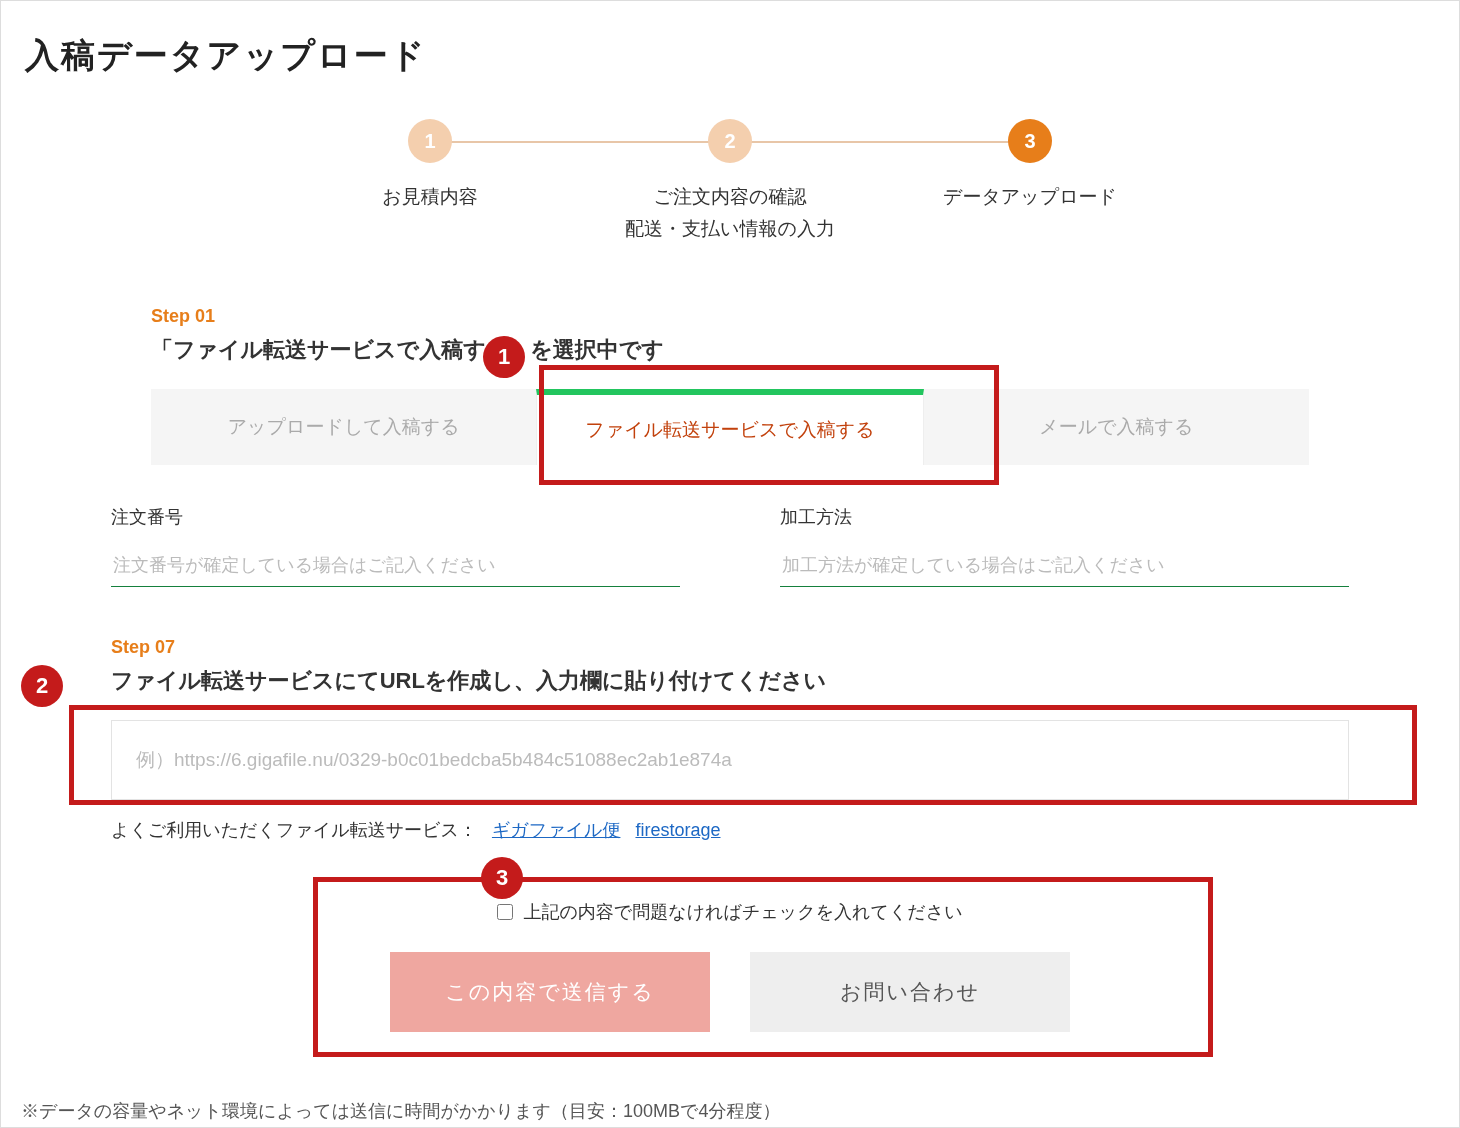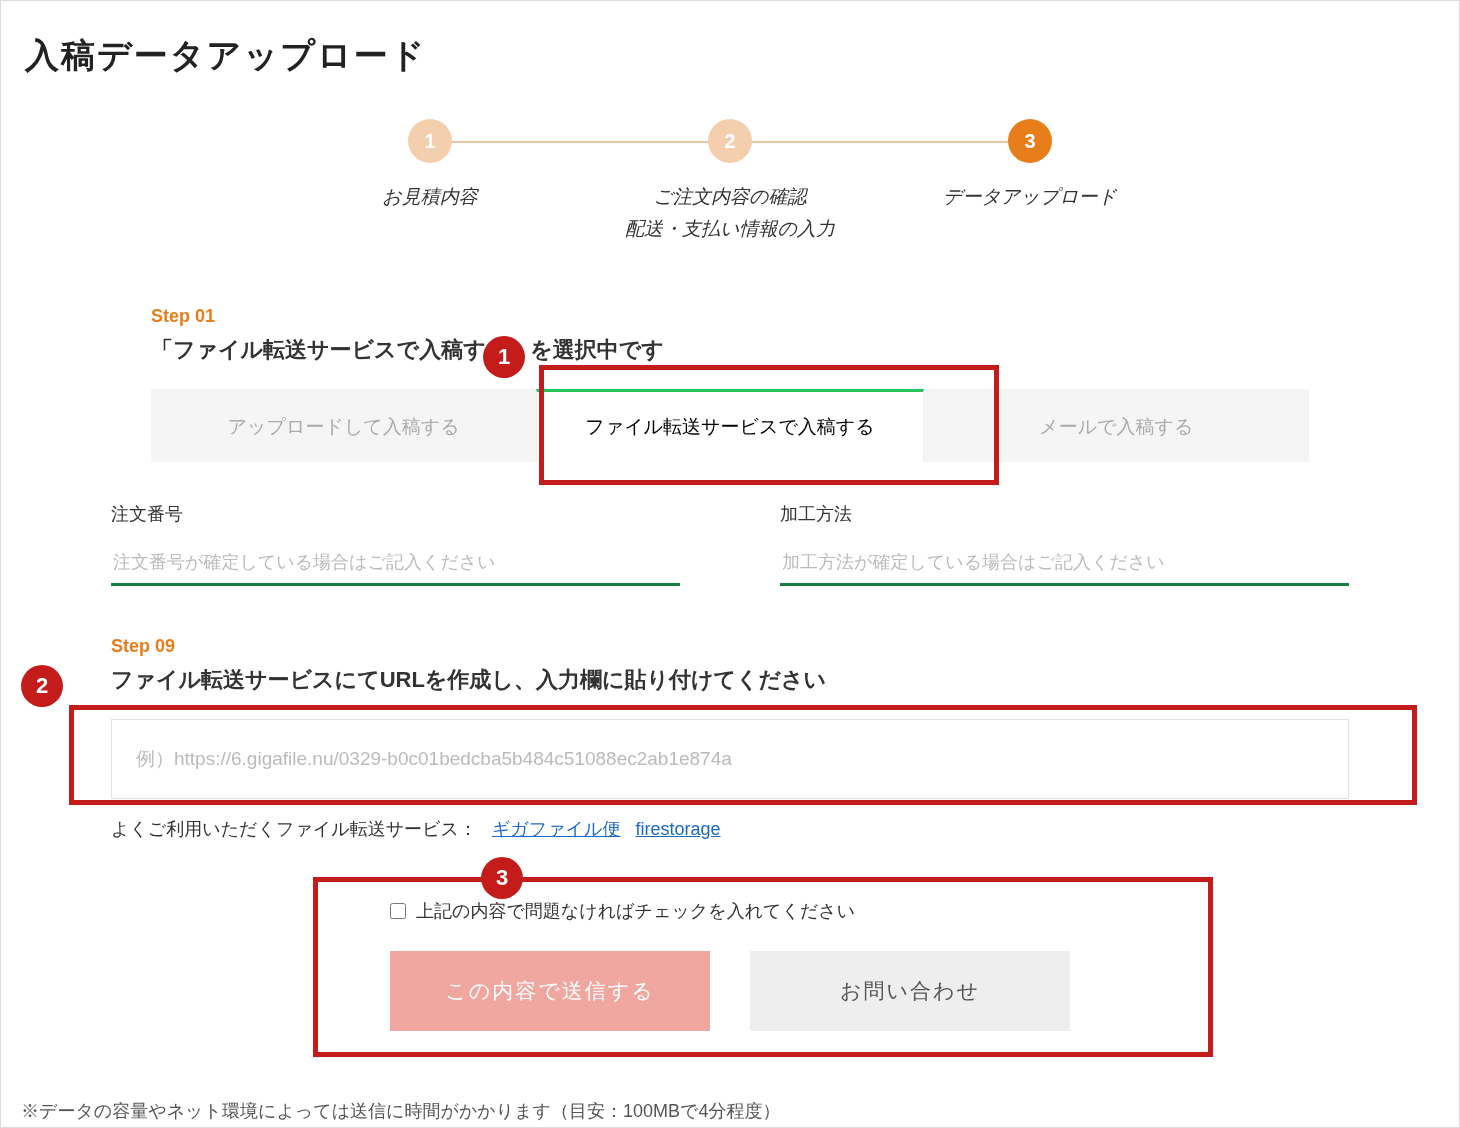--- a/index.html
+++ b/index.html
@@ -9,51 +9,51 @@
 
     
     .stepper { display: flex; justify-content: center; align-items: flex-start; gap: 0; margin-bottom: 60px; }
     .step { width: 300px; display: flex; flex-direction: column; align-items: center; position: relative; }
     .step-line { position: absolute; top: 22px; height: 2px; background: #e8c6a8; z-index: 0; }
     .step-line.l1 { left: 50%; width: 100%; }
     .step-line.l2 { left: 50%; width: 100%; }
     .step-circle { width: 44px; height: 44px; border-radius: 50%; display: flex; align-items: center; justify-content: center; font-size: 20px; font-weight: 600; color: #fff; z-index: 1; position: relative; }
     .step-circle.inactive { background: #f4cfae; }
     .step-circle.active { background: #e77e1a; }
-    .step-label { margin-top: 18px; font-size: 19px; color: #333; text-align: center; line-height: 1.7; font-style: italic; }
+    .step-label { margin-top: 18px; font-size: 19px; color: #333; text-align: center; line-height: 1.7; }
 
     
     .content { padding: 0 130px; }
     .step-num { color: #e77e1a; font-size: 18px; font-weight: 600; margin-bottom: 8px; }
     .step-heading { font-size: 22px; font-weight: 600; margin-bottom: 24px; }
 
     .tabs { display: flex; width: 100%; margin-bottom: 40px; position: relative; }
     .tab { flex: 1; padding: 22px 10px; text-align: center; font-size: 19px; background: #f5f5f5; color: #aaa; border-top: 3px solid transparent; cursor: pointer; }
-    .tab.active { background: #fff; color: #000000; border-top: 3px solid #22c55e; border-left: 1px solid #eee; border-right: 1px solid #eee; }
+    .tab.active { background: #fff; color: #c2410c; border-top: 6px solid #22c55e; border-left: 1px solid #eee; border-right: 1px solid #eee; }
 
     
     .annot-box { position: absolute; border: 5px solid #c41b1b; z-index: 5; pointer-events: none; }
     .annot-circle { position: absolute; width: 42px; height: 42px; border-radius: 50%; background: #c41b1b; color: #fff; font-size: 22px; font-weight: 700; display: flex; align-items: center; justify-content: center; z-index: 6; }
 
     
     .form-pad { padding: 0 90px; }
     .row2 { display: flex; gap: 100px; margin-bottom: 50px; }
     .field { flex: 1; }
     .field-label { font-size: 18px; color: #333; margin-bottom: 16px; display: block; }
-    .field-input { width: 100%; border: none; border-bottom: 3px solid #15803d; padding: 10px 2px; font-size: 18px; color: #333; outline: none; background: transparent; }
+    .field-input { width: 100%; border: none; border-bottom: 1px solid #15803d; padding: 10px 2px; font-size: 18px; color: #333; outline: none; background: transparent; }
     .field-input::placeholder { color: #bbb; }
 
     .url-box { width: 100%; border: 1px solid #e3e3e3; padding: 28px 24px; font-size: 19px; color: #bbb; margin-bottom: 18px; background: #fff; }
     .url-box::placeholder { color: #bbb; }
 
     .service-line { font-size: 18px; color: #333; }
     .service-line a { color: #1d68c4; text-decoration: underline; margin-left: 10px; }
 
     .submit-area { margin: 30px auto 0; width: 760px; padding: 28px 40px 36px; text-align: center; }
-    .cb-line { font-size: 18px; margin-bottom: 28px; display: flex; justify-content: flex-start; align-items: center; gap: 10px; }
+    .cb-line { font-size: 18px; margin-bottom: 28px; display: flex; justify-content: center; align-items: center; gap: 10px; }
     .cb-line input { width: 16px; height: 16px; }
     .btn-row { display: flex; gap: 40px; justify-content: center; }
     .btn { flex: 1; max-width: 340px; padding: 26px 10px; font-size: 21px; border: none; cursor: pointer; letter-spacing: 2px; }
     .btn.primary { background: #efa7a0; color: #fff; }
     .btn.secondary { background: #eee; color: #555; }
 
     .footnote { position: absolute; left: 20px; bottom: 4px; font-size: 18px; color: #555; }
   </style>
 </head>
 <body>
@@ -96,21 +96,21 @@
         <label class="field-label">注文番号</label>
         <input class="field-input" placeholder="注文番号が確定している場合はご記入ください" style="">
       </div>
       <div class="field">
         <label class="field-label">加工方法</label>
         <input class="field-input" placeholder="加工方法が確定している場合はご記入ください" style="">
       </div>
     </div>
 
     
-    <div class="step-num">Step 09</div>
+    <div class="step-num">Step 07</div>
     <div class="step-heading">ファイル転送サービスにてURLを作成し、入力欄に貼り付けてください</div>
 
     <input class="url-box" placeholder="例）https://6.gigafile.nu/0329-b0c01bedcba5b484c51088ec2ab1e874a" style="">
 
     <div class="service-line">
       <span>よくご利用いただくファイル転送サービス：</span>
       <a href="#">ギガファイル便</a>
       <a href="#">firestorage</a>
     </div>
 

